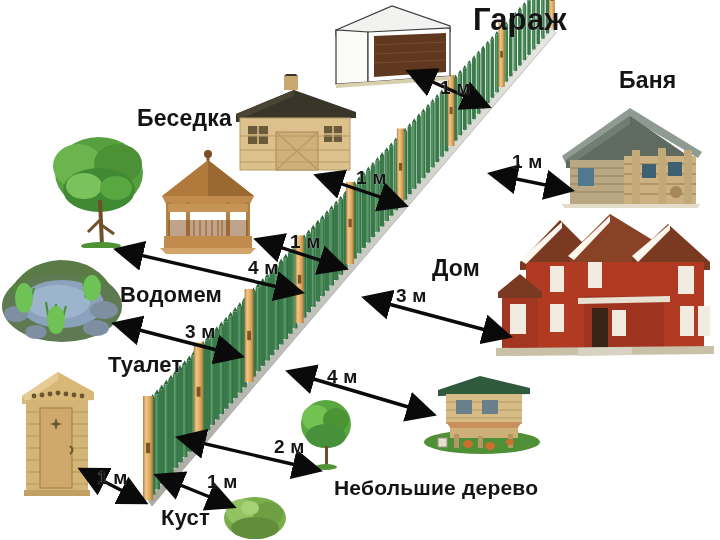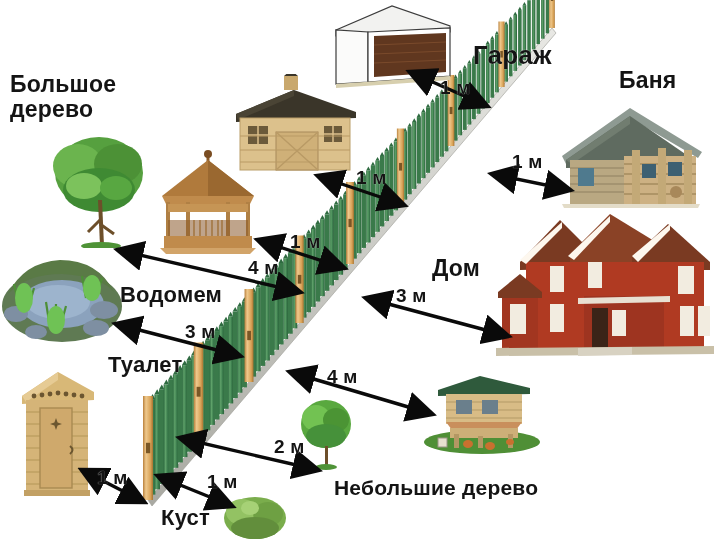--- a/index.html
+++ b/index.html
@@ -523,27 +523,24 @@
       <line x1="290" y1="372" x2="432" y2="414"></line>
 
       <line x1="180" y1="438" x2="318" y2="470"></line>
 
       <line x1="82" y1="470" x2="144" y2="502"></line>
 
       <line x1="158" y1="476" x2="232" y2="506"></line>
     </g>
   </svg>
 
-  <div class="lbl" style="left:10px;top:72px;font-size:23px;">
-    <span style="white-space:pre-line">Большое
-дерево</span>
-  </div>
-
-
-  <div class="lbl" style="left:473px;top:3px;font-size:26px;margin-top:38px;">Гараж</div>
+
+  <div class="lbl" style="left:137px;top:106px;font-size:23px;">Беседка</div>
+
+  <div class="lbl" style="left:473px;top:3px;font-size:31px;">Гараж</div>
 
   <div class="lbl" style="left:590px;top:68px;font-size:23px;margin-left:29px;">Баня</div>
 
   <div class="lbl" style="left:432px;top:248px;font-size:23px;margin-top:8px;">Дом</div>
 
   <div class="lbl" style="left:120px;top:283px;font-size:22px;">Водомем</div>
 
   <div class="lbl" style="left:108px;top:353px;font-size:22px;">Туалет</div>
 
 

